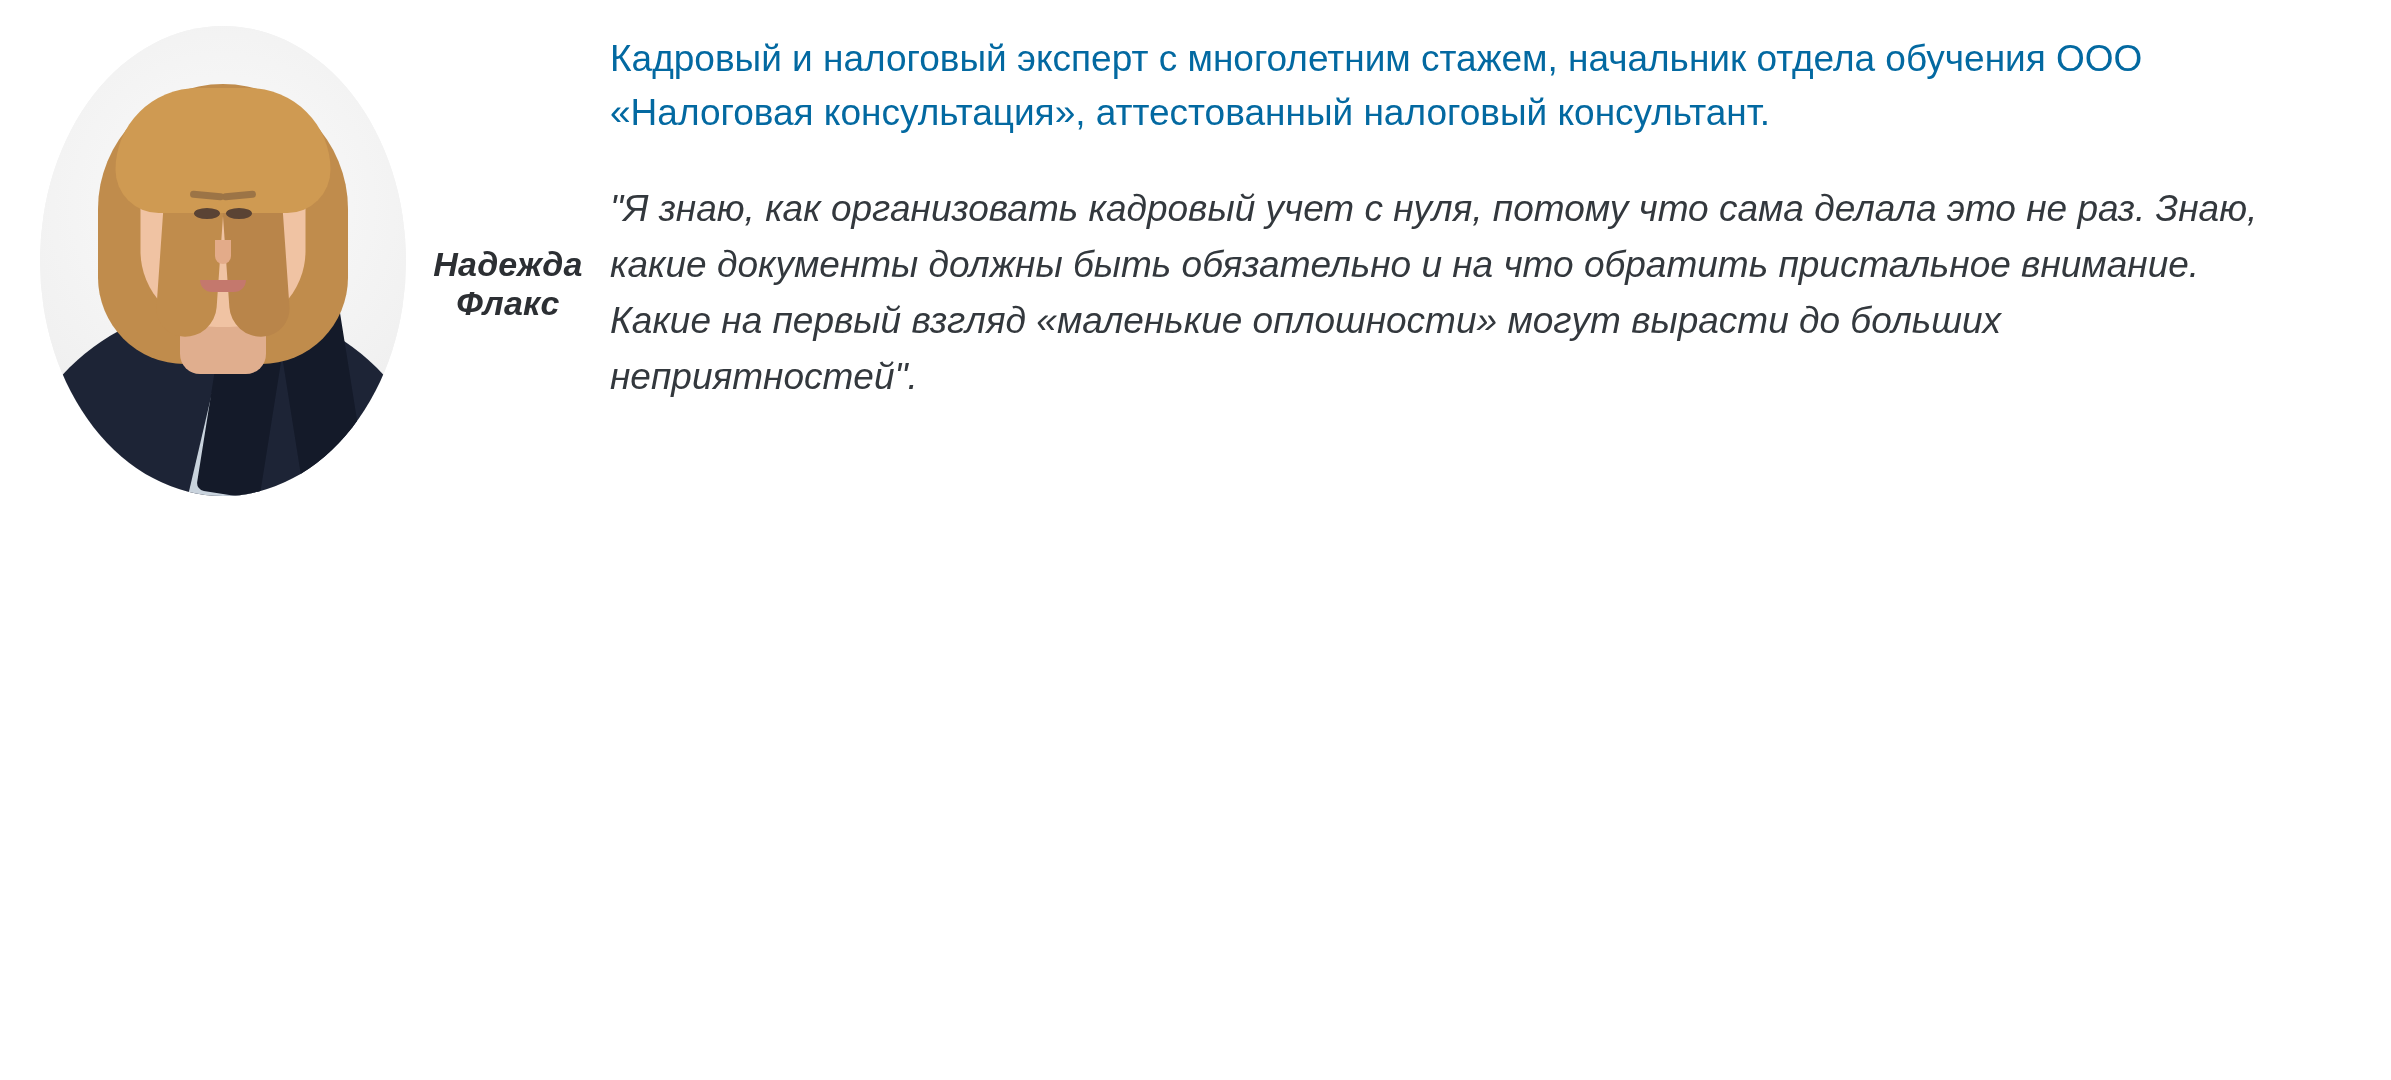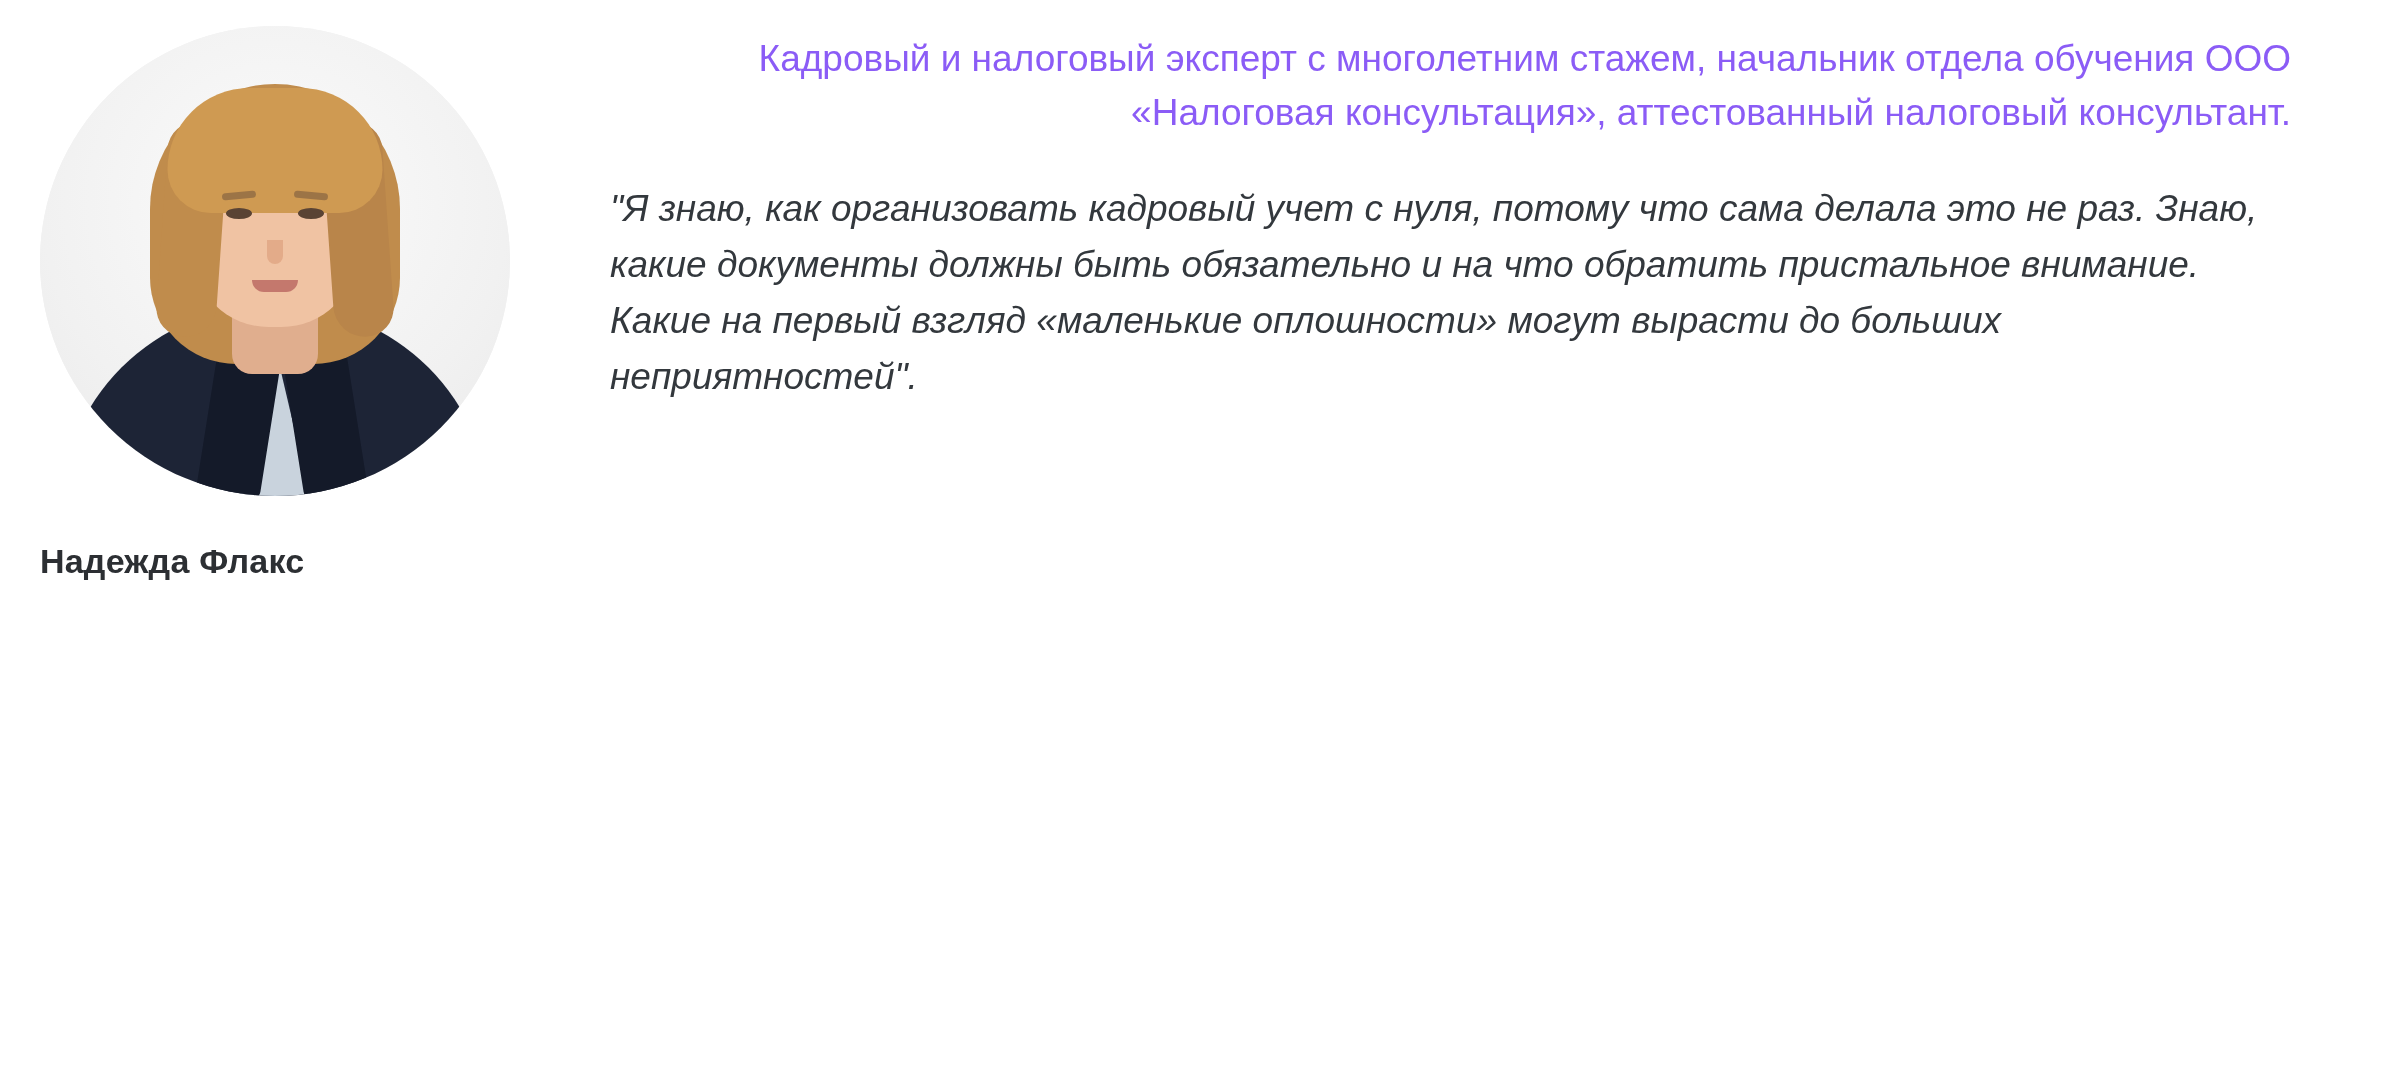--- a/index.html
+++ b/index.html
@@ -22,23 +22,24 @@
     box-sizing: border-box;
     width: 2391px;
     height: 1080px;
   }
 
   
   .profile-col {
     width: 570px;
     flex: 0 0 570px;
     display: flex;
-    flex-direction: column;
-    align-items: flex-start;
+    flex-direction: row;
+    align-items: center;
     padding-top: 8px;
+    font-style: italic;
   }
 
   .avatar {
     position: relative;
     width: 470px;
     height: 470px;
     border-radius: 50%;
     overflow: hidden;
     background: #f2f2f2;
   }
@@ -205,23 +206,22 @@
   .bio-col {
     flex: 1 1 auto;
     padding-top: 14px;
     padding-right: 40px;
     max-width: 1700px;
   }
 
   .bio-paragraph {
     font-size: 37px;
     line-height: 1.47;
-    color: #8b5cf6;
+    color: #0369a1;
     margin: 0 0 40px 0;
-    text-align: right;
   }
 
   .bio-quote {
     font-size: 37px;
     line-height: 1.52;
     color: #33383d;
     font-style: italic;
     margin: 0;
   }
 </style>

